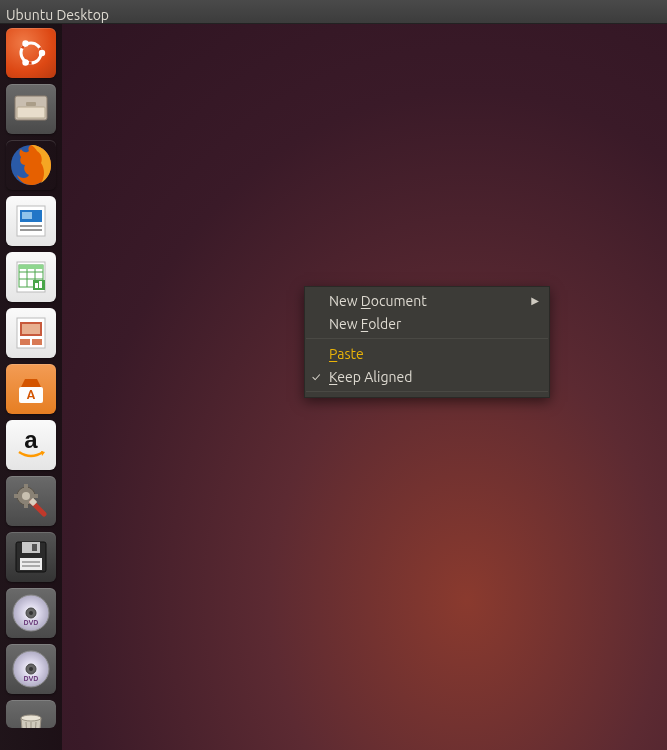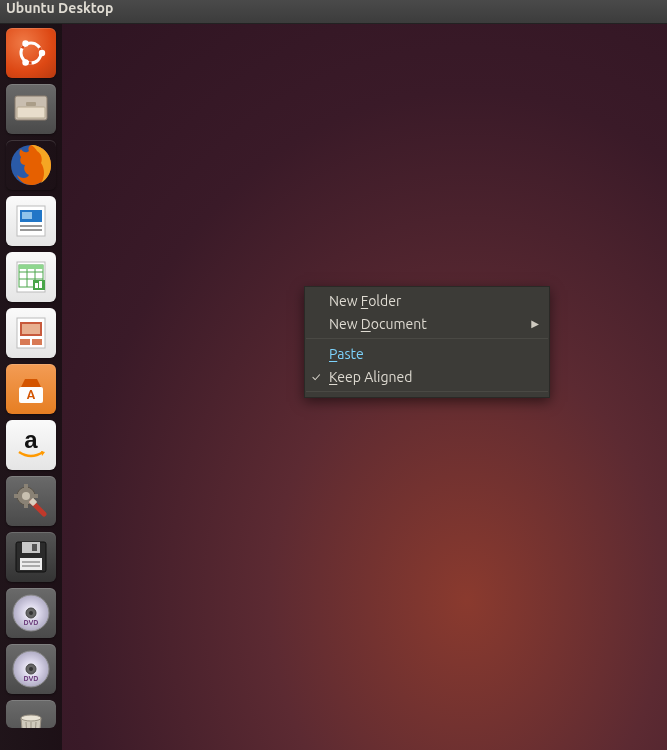--- a/index.html
+++ b/index.html
@@ -10,23 +10,23 @@
       font-size: 14px;
       overflow: hidden;
       position: relative;
       background: radial-gradient(ellipse at 70% 80%, #8a3a2e 0%, #5c2a32 30%, #3a1a28 60%, #2a1220 100%);
     }
     .top-panel {
       height: 24px;
       background: linear-gradient(to bottom, #4a4a4a 0%, #3c3c3c 100%);
       color: #dfdbd2;
       display: flex;
-      align-items: flex-start;
+      align-items: flex-end;
       padding: 0 6px;
-      font-weight: 700;
+      font-weight: 400;
       font-size: 14px;
       border-bottom: 1px solid #222;
     }
     .launcher {
       position: absolute;
       left: 0;
       top: 24px;
       bottom: 0;
       width: 62px;
       background: linear-gradient(to right, rgba(30,20,25,0.92), rgba(25,15,20,0.88));
@@ -73,21 +73,21 @@
       font-size: 14px;
     }
     .menu-row {
       display: flex;
       align-items: center;
       height: 23px;
       padding: 0 10px 0 24px;
       position: relative;
       cursor: pointer;
     }
-    .menu-row.disabled { color: #7dd3fc; cursor: default; }
+    .menu-row.disabled { color: #eab308; cursor: default; }
     .menu-sep {
       height: 1px;
       background: #2e2d2a;
       margin: 3px 1px;
       border-bottom: 1px solid #4a4944;
     }
     .menu-check { position: absolute; left: 7px; font-size: 12px; }
     .menu-arrow { margin-left: auto; font-size: 10px; color: #cfcac0; }
     .ul { text-decoration: underline; text-underline-offset: 2px; }
     svg { display: block; }
@@ -262,25 +262,25 @@
         <line x1="19" y1="16" x2="19" y2="31" stroke="#9a9284"></line>
         <line x1="24" y1="16" x2="23" y2="31" stroke="#9a9284"></line>
       </svg>
     </div>
   </div>
 
 </div>
 
 <div class="context-menu">
     <div class="menu-row">
-      <span>New <span class="ul">F</span>older</span>
-    </div>
-    <div class="menu-row">
       <span>New <span class="ul">D</span>ocument</span>
       <span class="menu-arrow">▶</span>
+    </div>
+    <div class="menu-row">
+      <span>New <span class="ul">F</span>older</span>
     </div>
     <div class="menu-sep"></div>
     <div class="menu-row disabled">
       <span><span class="ul">P</span>aste</span>
     </div>
     <div class="menu-row">
       <span class="menu-check">✓</span>
       <span><span class="ul">K</span>eep Aligned</span>
     </div>
     <div class="menu-sep"></div>

